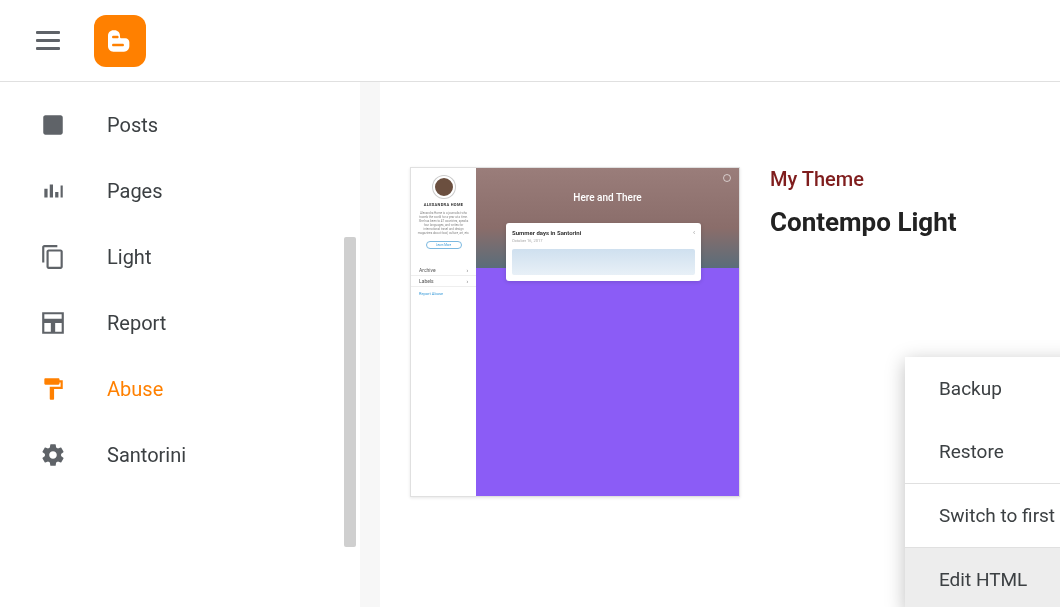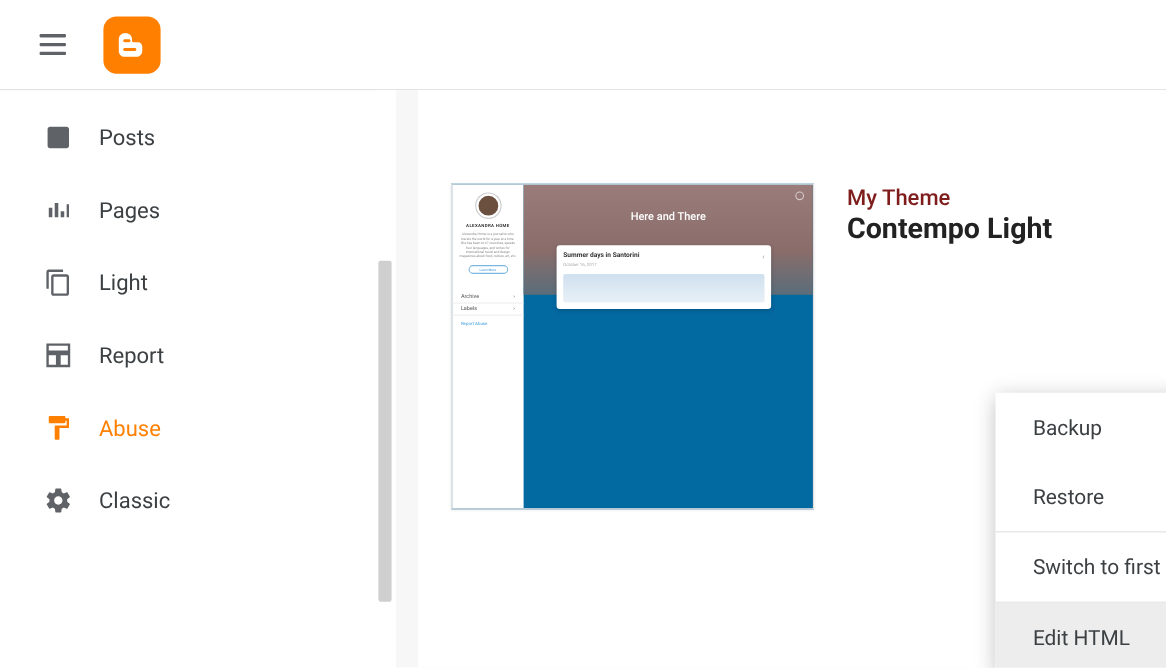--- a/index.html
+++ b/index.html
@@ -9,50 +9,50 @@
   .hamburger { display: flex; flex-direction: column; gap: 5px; cursor: pointer; padding: 6px; }
   .hamburger span { width: 24px; height: 3px; background: #5f6368; border-radius: 1px; }
   .logo { width: 52px; height: 52px; background: #ff8000; border-radius: 12px; display: flex; align-items: center; justify-content: center; }
   .logo svg { width: 32px; height: 32px; fill: #fff; }
 
   .body-area { display: flex; height: calc(100% - 82px); }
 
   .sidebar { width: 360px; padding-top: 10px; position: relative; }
   .sidebar-scroll { position: absolute; right: 0; top: 0; bottom: 0; width: 18px; background: #fff; }
   .scroll-thumb { position: absolute; left: 2px; width: 12px; top: 155px; height: 310px; background: #cfcfcf; border-radius: 2px; }
-  .sidebar-item { display: flex; align-items: center; height: 66px; padding-left: 40px; gap: 24px; cursor: pointer; font-size: 20px; color: #3c4043; }
+  .sidebar-item { display: flex; align-items: center; height: 66px; padding-left: 40px; gap: 41px; cursor: pointer; font-size: 20px; color: #3c4043; }
   .sidebar-item.active { color: #ff8000; }
   .side-icon { width: 26px; height: 26px; display: flex; align-items: center; justify-content: center; color: #5f6368; }
   .sidebar-item.active .side-icon { color: #ff8000; }
   .side-icon svg { width: 26px; height: 26px; fill: currentColor; }
 
   .main { flex: 1; background: #f7f7f7; padding: 0; position: relative; }
   .content-inner { background: #fff; margin-left: 20px; margin-top: 0; height: 100%; padding: 0; position: relative; }
 
   .theme-row { display: flex; align-items: flex-start; padding-left: 30px; padding-top: 85px; gap: 30px; }
-  .theme-preview { width: 330px; height: 296px; background: #0369a1; border: 1px solid #e0e0e0; box-shadow: 0 1px 3px rgba(0,0,0,0.1); position: relative; overflow: hidden; }
+  .theme-preview { width: 330px; height: 330px; background: #8b5cf6; border: 1px solid #e0e0e0; box-shadow: 0 1px 3px rgba(0,0,0,0.1); position: relative; overflow: hidden; }
   .preview-hero { position: absolute; left: 65px; right: 0; top: 0; height: 100px; background: linear-gradient(180deg, #9a7d7a 0%, #8a6d6a 60%, #5a6d7a 100%); }
   .preview-side { position: absolute; left: 0; top: 0; width: 65px; height: 100%; background: #fff; text-align: center; padding-top: 4px;}
   .avatar { width: 22px; height: 22px; border-radius: 50%; background: #6b4f3f; margin: 4px auto 4px; border: 2px solid #fff; box-shadow: 0 0 0 1px #ccc; }
   .preview-name { font-size: 4px; color: #333; font-weight: bold; letter-spacing: 0.3px; }
   .preview-bio { font-size: 3px; color: #888; line-height: 4px; margin-top: 4px; padding: 0 6px; }
   .preview-cta { margin: 6px auto; width: 36px; border: 1px solid #7ab8e0; border-radius: 8px; font-size: 3px; color: #3a9bd9; padding: 1px 0; }
   .preview-section { font-size: 5px; color: #555; text-align: left; padding: 2px 8px; border-bottom: 1px solid #eee; display:flex; justify-content:space-between;}
   .preview-report { font-size: 4px; color: #3a9bd9; text-align: left; padding: 4px 8px; }
   .preview-title { color: #fff; font-size: 10px; text-align: center; position: absolute; left: 65px; right: 0; top: 24px; font-weight: 500; }
   .preview-search { position: absolute; right: 8px; top: 6px; width: 8px; height: 8px; border: 1px solid rgba(255,255,255,0.6); border-radius: 50%; }
   .preview-card { position: absolute; left: 95px; top: 55px; width: 195px; background: #fff; border-radius: 3px; box-shadow: 0 1px 4px rgba(0,0,0,0.15); padding: 6px;}
   .preview-card-title { font-size: 6px; font-weight: bold; color: #333; }
   .preview-card-close { float: right; font-size: 7px; color: #999;}
   .preview-card-date { font-size: 4px; color: #aaa; margin-top: 2px;}
   .preview-card-img { margin-top: 6px; height: 26px; background: linear-gradient(180deg, #cfe0ef 0%, #e8f0f7 100%); border-radius: 2px; }
 
   .theme-info { padding-top: 0; }
   .theme-label { font-size: 20px; font-weight: 500; color: #7f1d1d; }
-  .theme-name { font-size: 26px; font-weight: 700; color: #222; margin-top: 2px; }
+  .theme-name { font-size: 26px; font-weight: 700; color: #222; margin-top: 16px; }
 
   .dropdown-menu { position: absolute; left: 525px; top: 275px; width: 440px; background: #fff; box-shadow: 0 4px 18px rgba(0,0,0,0.25); z-index: 50; }
   .menu-group { border-bottom: 1px solid #e0e0e0; }
   .menu-item { padding: 20px 34px; font-size: 19px; color: #3c4043; cursor: pointer; }
   .menu-item.hover { background: #ededed; }
 </style>
 </head>
 <body>
 
 <div class="header">
@@ -110,21 +110,21 @@
           </svg>
         </span>
       <span>Abuse</span>
     </div>
     <div class="sidebar-item">
       <span class="side-icon">
           <svg viewBox="0 0 24 24">
             <path d="M19.43 12.98c.04-.32.07-.64.07-.98s-.03-.66-.07-.98l2.11-1.65c.19-.15.24-.42.12-.64l-2-3.46c-.12-.22-.39-.3-.61-.22l-2.49 1c-.52-.4-1.08-.73-1.69-.98l-.38-2.65C14.46 2.18 14.25 2 14 2h-4c-.25 0-.46.18-.49.42l-.38 2.65c-.61.25-1.17.59-1.69.98l-2.49-1c-.23-.09-.49 0-.61.22l-2 3.46c-.13.22-.07.49.12.64l2.11 1.65c-.04.32-.07.65-.07.98s.03.66.07.98l-2.11 1.65c-.19.15-.24.42-.12.64l2 3.46c.12.22.39.3.61.22l2.49-1c.52.4 1.08.73 1.69.98l.38 2.65c.03.24.24.42.49.42h4c.25 0 .46-.18.49-.42l.38-2.65c.61-.25 1.17-.59 1.69-.98l2.49 1c.23.09.49 0 .61-.22l2-3.46c.12-.22.07-.49-.12-.64l-2.11-1.65zM12 15.5c-1.93 0-3.5-1.57-3.5-3.5s1.57-3.5 3.5-3.5 3.5 1.57 3.5 3.5-1.57 3.5-3.5 3.5z"></path>
           </svg>
         </span>
-      <span>Classic</span>
+      <span>Santorini</span>
     </div>
 
     <div class="sidebar-scroll">
       <div class="scroll-thumb"></div>
     </div>
   </div>
 
   <div class="main">
     <div class="content-inner">
 

